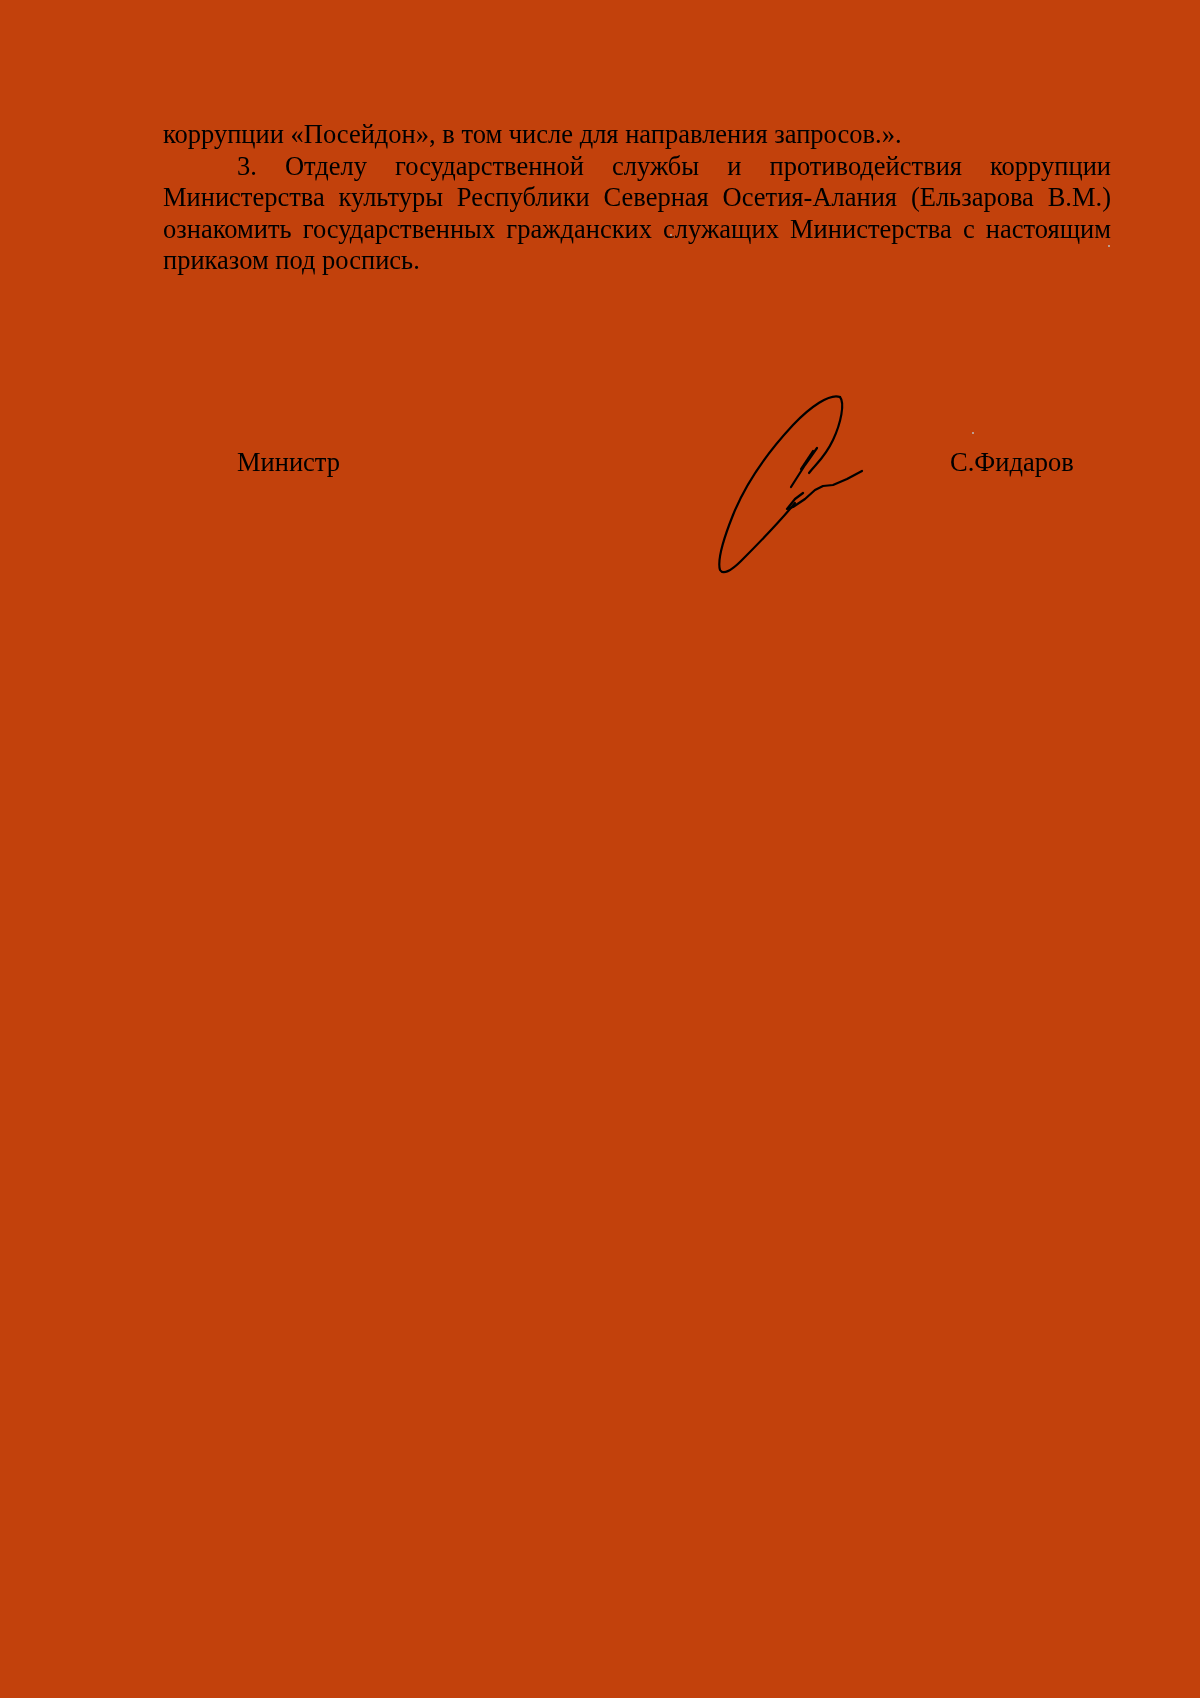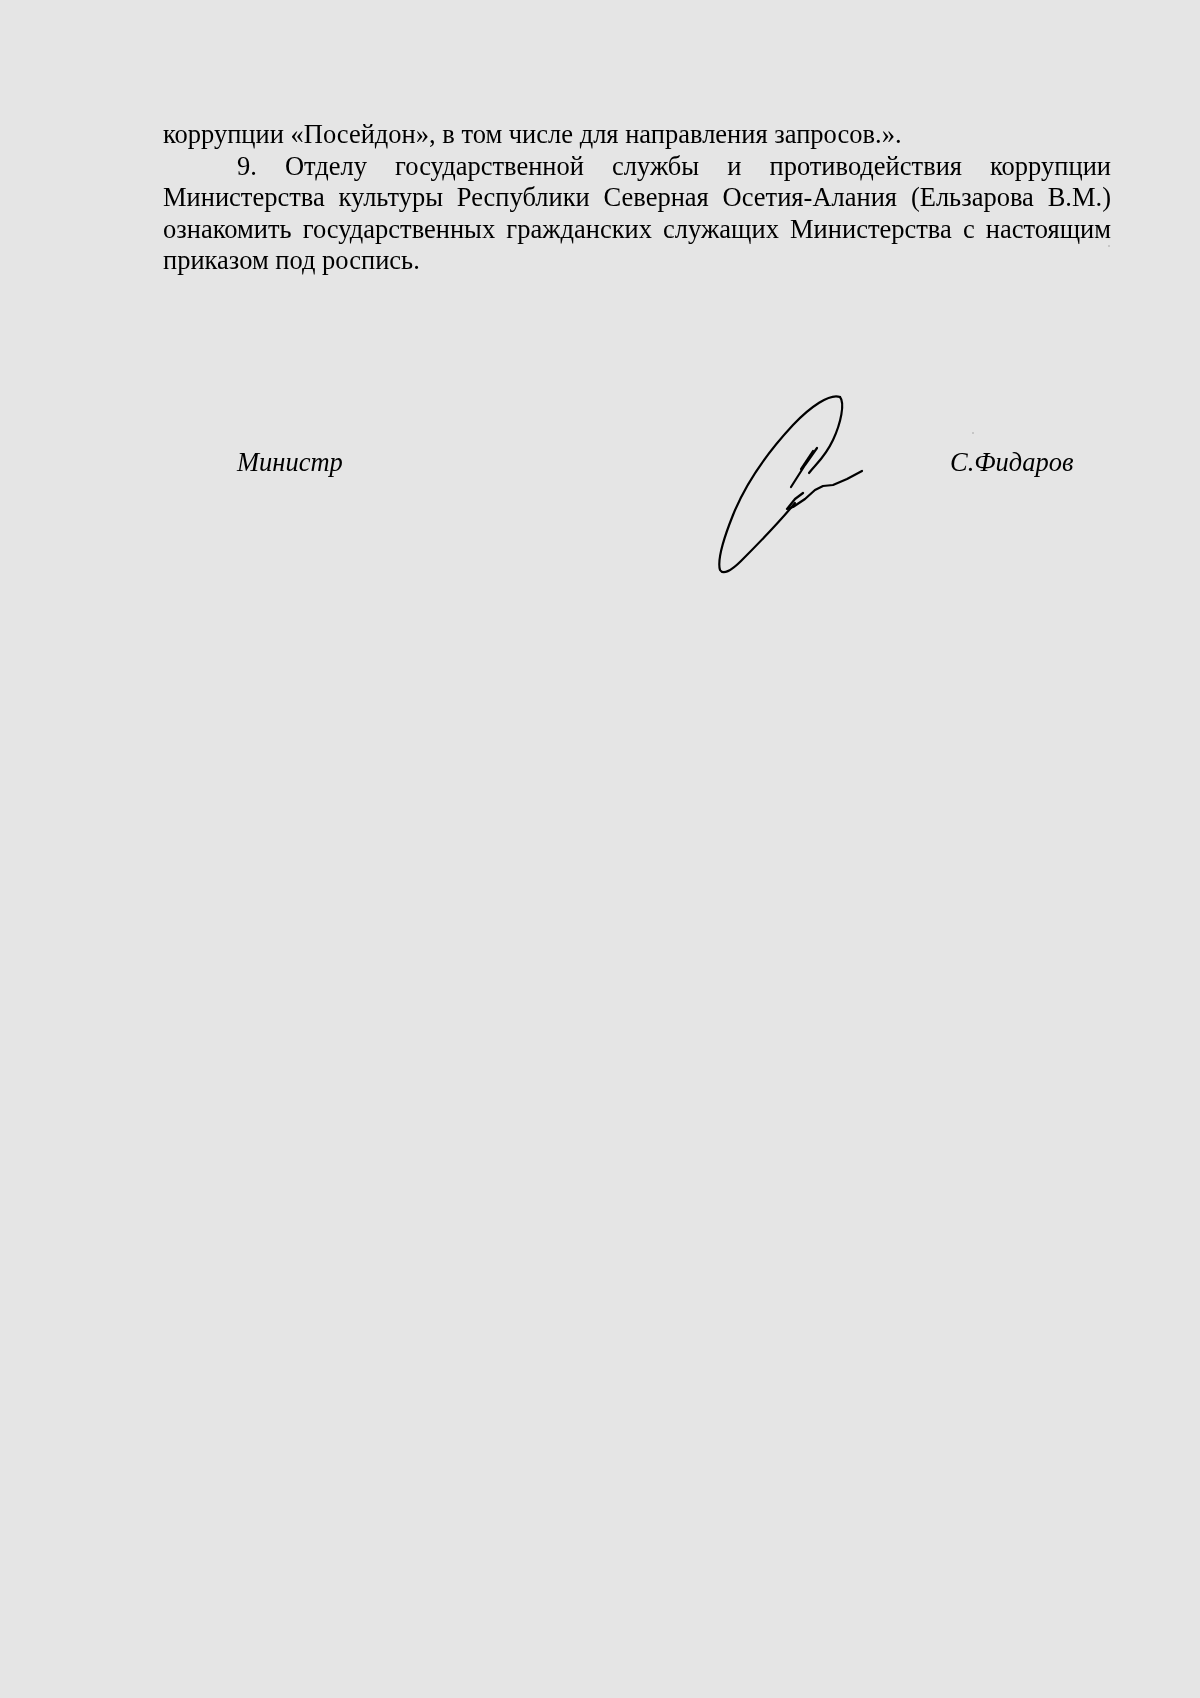--- a/index.html
+++ b/index.html
@@ -1,45 +1,45 @@
 <!DOCTYPE html>
 <html><head>
   <meta charset="utf-8">
   <style>
     html, body { margin: 0; padding: 0; background: #ffffff; }
     body { width: 1200px; height: 1698px; position: relative; overflow: hidden; }
     .page {
       position: absolute; left: 0; top: 0; width: 1200px; height: 1698px;
-      background: #e5e5e5; color: #000000;
+      background: #c2410c; color: #000000;
       font-family: "Liberation Serif", "DejaVu Serif", serif;
     }
     .body-text {
       position: absolute; left: 163px; top: 119px; width: 948px;
       font-size: 26.5px; line-height: 31.6px;
       text-align: justify;
     }
     .body-text p { margin: 0; }
     .indent { text-indent: 74px; }
     .last-line-left { text-align-last: left; }
     .sig-label {
-      position: absolute; top: 447px; font-size: 26.5px; line-height: 31px; white-space: nowrap; font-style: italic;
+      position: absolute; top: 447px; font-size: 26.5px; line-height: 31px; white-space: nowrap;
     }
     .sig-label.position { left: 237px; }
     .sig-label.name { left: 950px; }
     .signature { position: absolute; left: 705px; top: 385px; width: 165px; height: 195px; }
     .speck { position: absolute; width: 2px; height: 2px; background: #bbbbbb; border-radius: 1px; }
   </style>
 </head>
 <body>
 
 <div class="page">
 
   <div class="body-text">
     <p class="last-line-left">коррупции «Посейдон», в том числе для направления запросов.».</p>
-    <p class="indent last-line-left">9. Отделу государственной службы и противодействия коррупции Министерства культуры Республики Северная Осетия-Алания (Ельзарова В.М.) ознакомить государственных гражданских служащих Министерства с настоящим приказом под роспись.</p>
+    <p class="indent last-line-left">3. Отделу государственной службы и противодействия коррупции Министерства культуры Республики Северная Осетия-Алания (Ельзарова В.М.) ознакомить государственных гражданских служащих Министерства с настоящим приказом под роспись.</p>
   </div>
 
   <div class="sig-label position">Министр</div>
 
   <svg class="signature" viewBox="0 0 165 195" xmlns="http://www.w3.org/2000/svg">
     <g fill="none" stroke="#000000" stroke-width="2.2" stroke-linecap="round" stroke-linejoin="round">
 
       <path d="M135,12 C125,8 105,22 88,40 C62,68 40,100 28,130 C18,155 12,175 15,185 C18,190 26,186 36,176 C56,156 76,135 90,118"></path>
       <path d="M135,12 C140,18 136,38 128,55 C120,72 112,78 104,88"></path>
 

